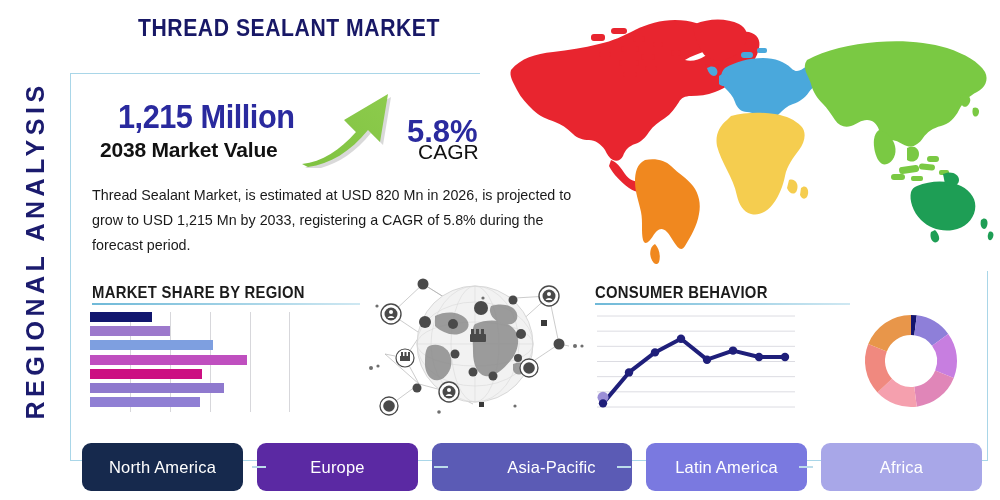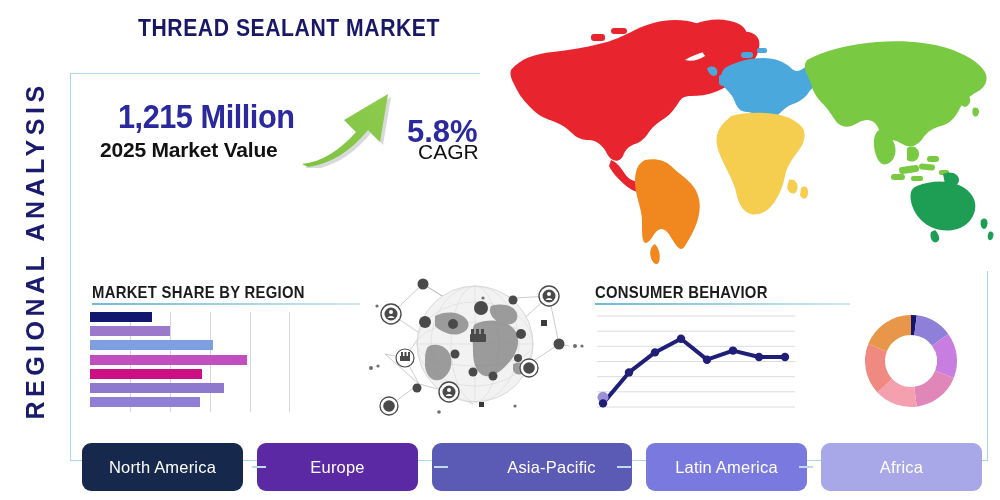--- a/index.html
+++ b/index.html
@@ -210,38 +210,39 @@
   <div class="side-label">
     <span>REGIONAL ANALYSIS</span>
   </div>
 
   <div class="main-title">THREAD SEALANT MARKET</div>
 
   <div class="card"></div>
   <div class="card-mask"></div>
 
   <div class="kpi-value">1,215 Million</div>
-  <div class="kpi-label">2025 Market Value</div>
+  <div class="kpi-label">2038 Market Value</div>
 
   <div class="growth-arrow">
     <svg viewBox="0 0 100 80" width="100" height="80">
       <defs>
         <linearGradient id="arrGrad" x1="0" y1="1" x2="1" y2="0">
           <stop offset="0%" stop-color="#7fc241"></stop>
           <stop offset="100%" stop-color="#8dcb4c"></stop>
         </linearGradient>
       </defs>
       <path d="M2,76 C22,74 40,62 56,44 L44,32 L88,6 L80,54 L68,42 C50,64 30,76 8,79 Z" fill="#b9b9b9" transform="translate(3,3)" opacity="0.55"></path>
       <path d="M2,76 C22,74 40,62 56,44 L44,32 L88,6 L80,54 L68,42 C50,64 30,76 8,79 Z" fill="url(#arrGrad)"></path>
     </svg>
   </div>
 
   <div class="cagr-value">5.8%</div>
   <div class="cagr-label">CAGR</div>
 
+  <div class="description">Thread Sealant Market, is estimated at USD 820 Mn in 2026, is projected to grow to USD 1,215 Mn by 2033, registering a CAGR of 5.8% during the forecast period.</div>
 
   <div class="world-map">
     <svg viewBox="0 0 500 265" width="500" height="265">
 
       <path d="M16,62 C26,50 40,46 58,44 C74,42 88,40 104,36 C118,33 128,28 140,22
                C152,16 166,12 180,12 C196,12 208,16 216,24 C222,30 220,38 212,42
                C204,46 196,48 190,52 C196,54 204,52 210,48 C218,44 224,40 228,34
                C234,26 244,22 254,24 C262,26 266,32 264,40 C262,50 256,58 248,66
                C240,74 230,80 220,84 C212,87 204,88 196,88 C190,88 186,90 184,94
                C180,100 176,106 170,110 C164,114 158,118 154,124 C150,130 146,134 140,136

